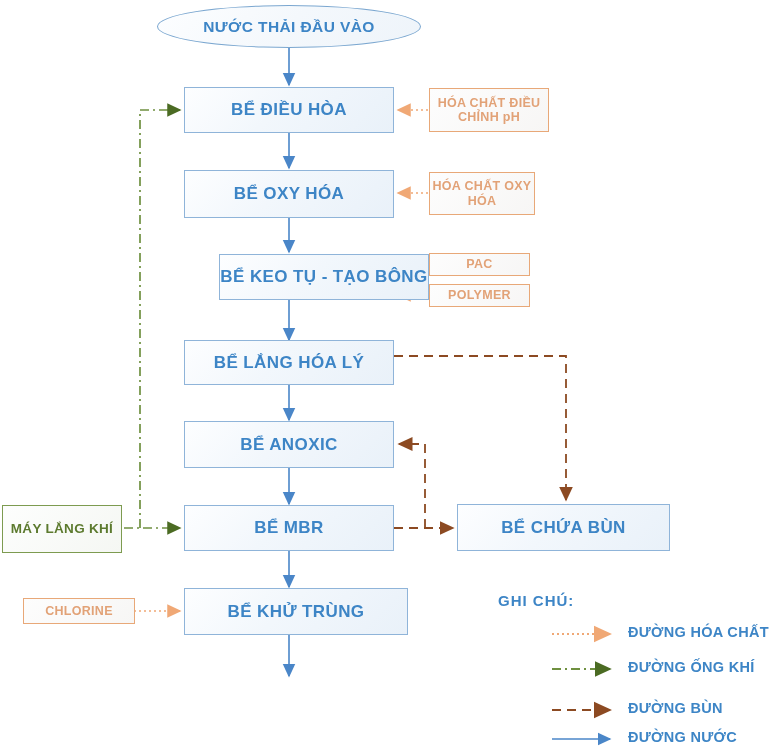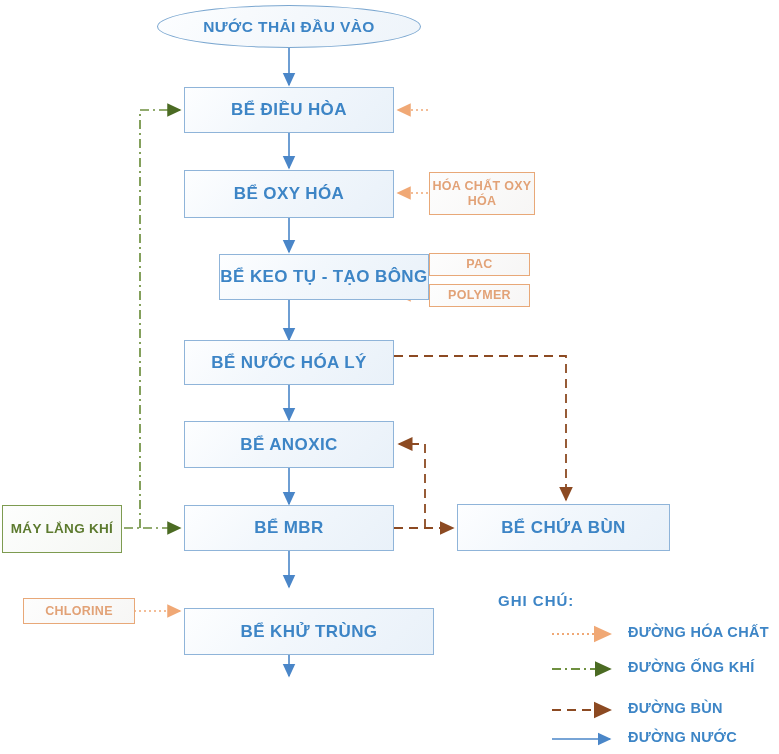--- a/index.html
+++ b/index.html
@@ -143,40 +143,43 @@
 
   <div class="node tank" style="left:184px;top:170px;width:210px;height:48px;">
     <span>BỂ OXY HÓA</span>
   </div>
 
   <div class="node tank" style="left:184px;top:254px;width:210px;height:46px;margin-left:35px;">
     <span>BỂ KEO TỤ - TẠO BÔNG</span>
   </div>
 
   <div class="node tank" style="left:184px;top:340px;width:210px;height:45px;">
-    <span>BỂ NƯỚC HÓA LÝ</span>
+    <span>BỂ LẮNG HÓA LÝ</span>
   </div>
 
   <div class="node tank" style="left:184px;top:421px;width:210px;height:47px;">
     <span>BỂ ANOXIC</span>
   </div>
 
   <div class="node tank" style="left:184px;top:505px;width:210px;height:46px;">
     <span>BỂ MBR</span>
   </div>
 
-  <div class="node tank" style="left:184px;top:608px;width:250px;height:47px;">
+  <div class="node tank" style="left:184px;top:588px;width:224px;height:47px;">
     <span>BỂ KHỬ TRÙNG</span>
   </div>
 
   <div class="node tank" style="left:457px;top:504px;width:213px;height:47px;">
     <span>BỂ CHỨA BÙN</span>
   </div>
 
 
+  <div class="node chem" style="left:429px;top:88px;width:120px;height:44px;">
+    <span>HÓA CHẤT ĐIỀU CHỈNH pH</span>
+  </div>
 
   <div class="node chem" style="left:429px;top:172px;width:106px;height:43px;">
     <span>HÓA CHẤT OXY HÓA</span>
   </div>
 
   <div class="node chem" style="left:429px;top:253px;width:101px;height:23px;">
     <span>PAC</span>
   </div>
 
   <div class="node chem" style="left:429px;top:284px;width:101px;height:23px;">

